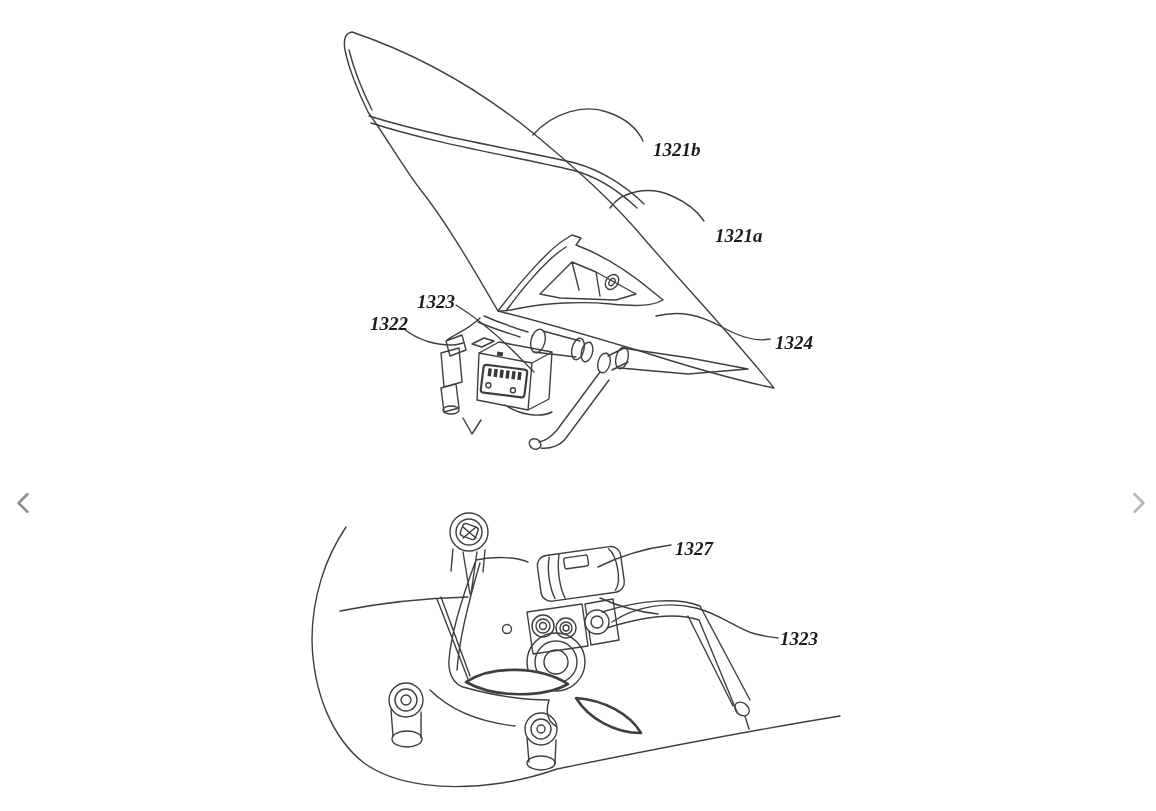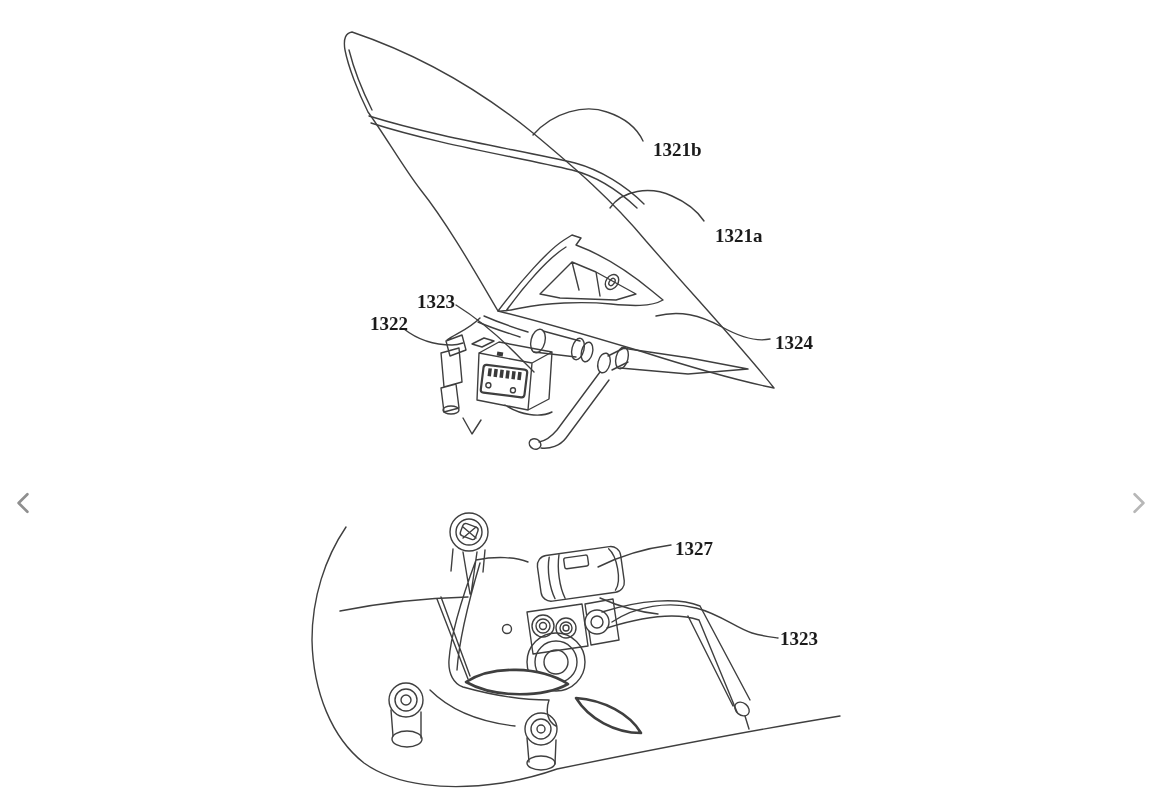--- a/index.html
+++ b/index.html
@@ -1,17 +1,17 @@
 <!DOCTYPE html>
 <html><head>
 <meta charset="utf-8">
 <style>
   html,body{margin:0;padding:0;background:#ffffff;}
   .stage{position:relative;width:1156px;height:811px;background:#ffffff;overflow:hidden;
-         font-family:"Liberation Serif", serif;}
+         font-family:"Liberation Serif", serif;font-style:italic;}
   svg.drawing{position:absolute;left:0;top:0;}
   svg.drawing path, svg.drawing ellipse, svg.drawing circle, svg.drawing rect, svg.drawing line{
     fill:none;stroke:#3f3f3f;stroke-width:1.4;stroke-linecap:round;stroke-linejoin:round;}
   svg.drawing .w{fill:#ffffff;}
   svg.drawing .thick{stroke-width:2.6;}
   svg.drawing .tooth{fill:#3a3a3a;stroke:none;}
   text.ref{font-family:"Liberation Serif", serif;font-size:19px;font-weight:700;
            fill:#1b1b1b;stroke:none;}
   .nav{position:absolute;top:484px;width:34px;height:38px;background:none;border:none;
        padding:0;cursor:pointer;display:flex;align-items:center;justify-content:center;}

